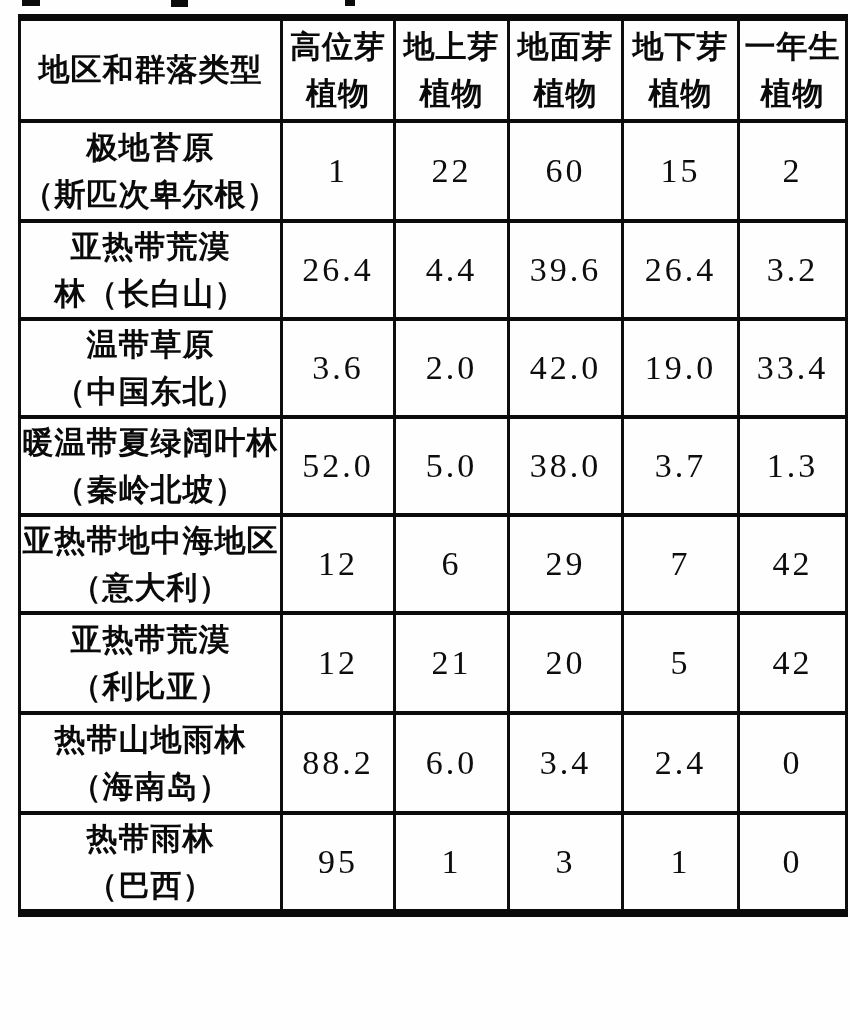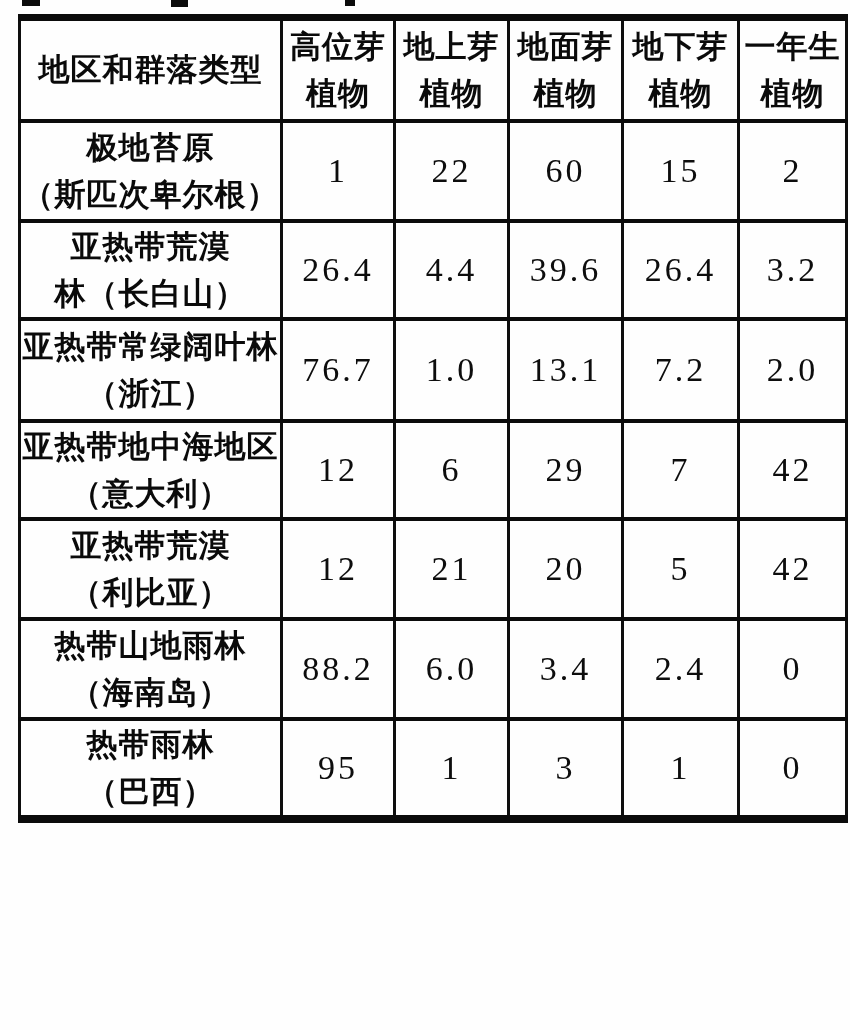--- a/index.html
+++ b/index.html
@@ -129,33 +129,44 @@
         <span class="cjk region-line">亚热带荒漠</span>
         <span class="cjk region-line">林（长白山）</span>
       </td>
       <td><span class="num">26.4</span></td>
       <td><span class="num">4.4</span></td>
       <td><span class="num">39.6</span></td>
       <td><span class="num">26.4</span></td>
       <td><span class="num">3.2</span></td>
     </tr>
 
-
-
-    <tr style="height:102px">
-      <td>
-        <span class="cjk region-line">亚热带常绿阔叶林</span>
-        <span class="cjk region-line">（浙江）</span>
-      </td>
-      <td><span class="num">76.7</span></td>
-      <td><span class="num">1.0</span></td>
-      <td><span class="num">13.1</span></td>
-      <td><span class="num">7.2</span></td>
+    <tr style="height:96px">
+      <td>
+        <span class="cjk region-line">温带草原</span>
+        <span class="cjk region-line">（中国东北）</span>
+      </td>
+      <td><span class="num">3.6</span></td>
       <td><span class="num">2.0</span></td>
-    </tr>
+      <td><span class="num">42.0</span></td>
+      <td><span class="num">19.0</span></td>
+      <td><span class="num">33.4</span></td>
+    </tr>
+
+    <tr style="height:98px">
+      <td>
+        <span class="cjk region-line">暖温带夏绿阔叶林</span>
+        <span class="cjk region-line">（秦岭北坡）</span>
+      </td>
+      <td><span class="num">52.0</span></td>
+      <td><span class="num">5.0</span></td>
+      <td><span class="num">38.0</span></td>
+      <td><span class="num">3.7</span></td>
+      <td><span class="num">1.3</span></td>
+    </tr>
+
 
     <tr style="height:98px">
       <td>
         <span class="cjk region-line">亚热带地中海地区</span>
         <span class="cjk region-line">（意大利）</span>
       </td>
       <td><span class="num">12</span></td>
       <td><span class="num">6</span></td>
       <td><span class="num">29</span></td>
       <td><span class="num">7</span></td>

